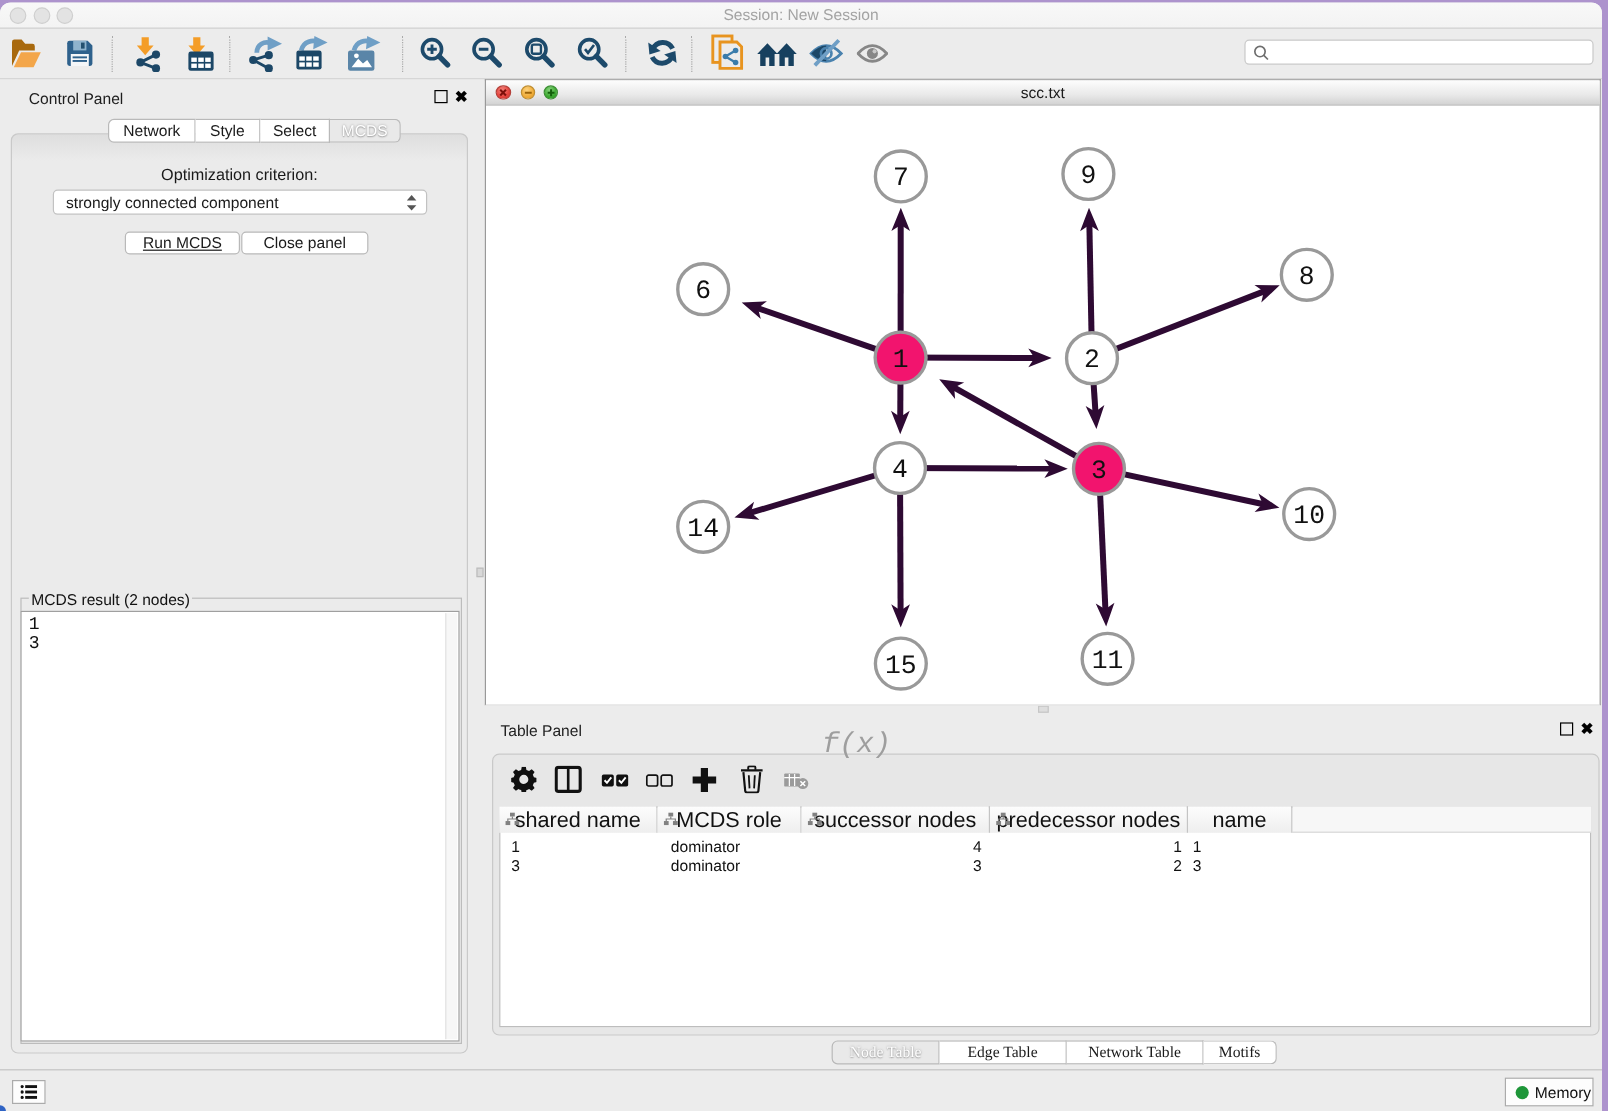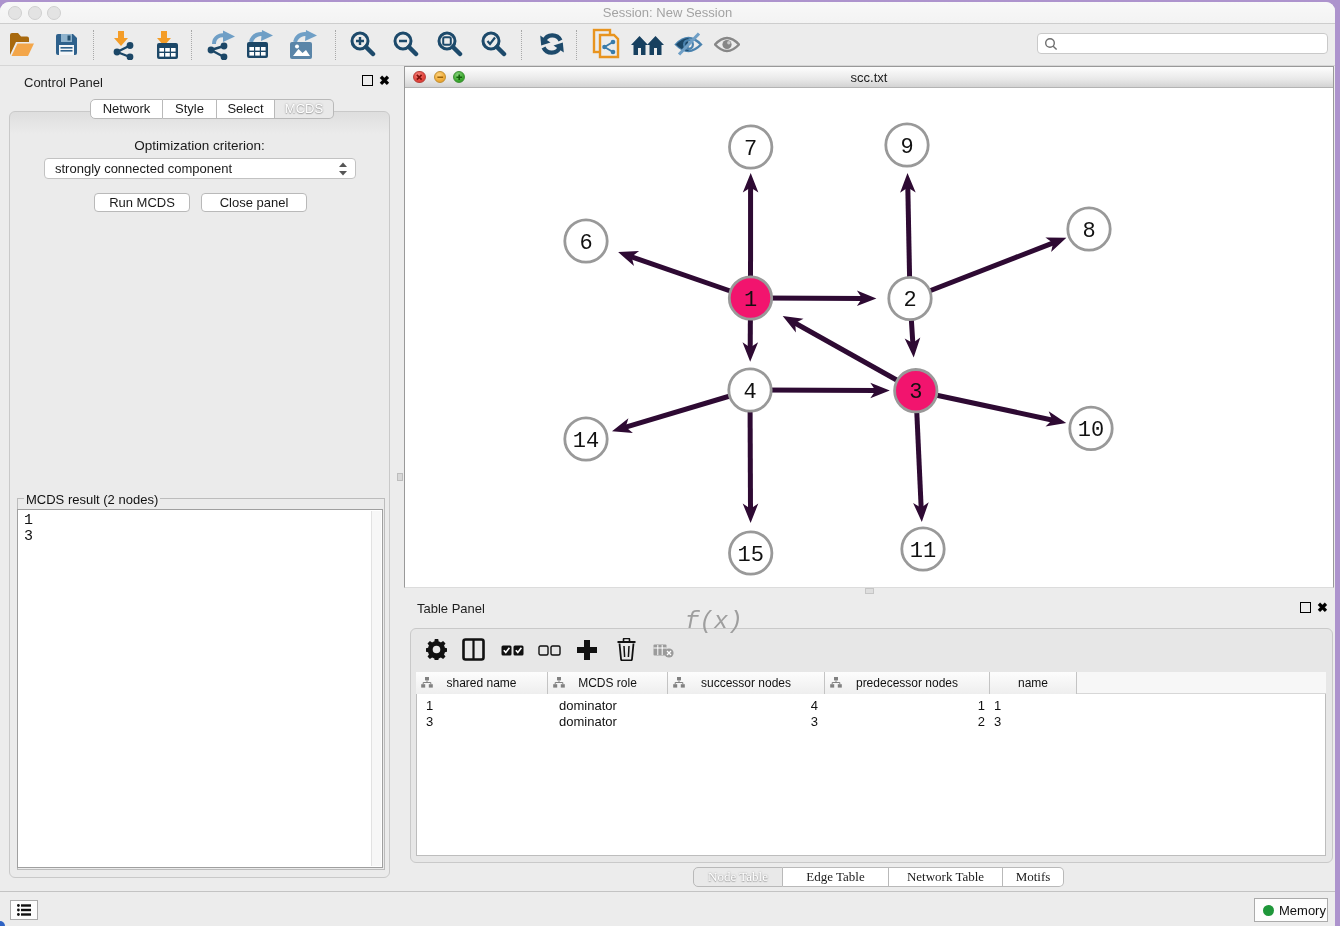--- a/index.html
+++ b/index.html
@@ -27,21 +27,21 @@
   select.crit{position:absolute;box-sizing:border-box;-webkit-appearance:none;appearance:none;background:#fff;border:1px solid #c2c2c2;border-radius:4px;font-family:"Liberation Sans",sans-serif;font-size:13px;color:#1a1a1a;padding-left:10px;}
   .fieldset-label{position:absolute;font-size:13px;color:#111;background:transparent;}
   .resultbox{position:absolute;background:#fff;border:1px solid #9f9f9f;}
   
   .frame{position:absolute;left:404px;top:64px;width:930px;height:522px;border:1px solid #999;border-bottom:1px solid #dcdcdc;box-sizing:border-box;background:#fff;}
   .frame-title{position:absolute;left:0;top:0;right:0;height:20px;background:linear-gradient(#fdfdfd,#e9e9e9 60%,#d3d3d3);border-bottom:1px solid #b3b3b3;}
   .light{position:absolute;top:3.5px;width:12.5px;height:12.5px;border-radius:50%;box-sizing:border-box;}
   .ftitle{position:absolute;left:0;right:0;top:3px;text-align:center;font-size:13px;color:#1b1b1b;}
   
   .tp-container{position:absolute;left:410px;top:626px;width:923px;height:235px;border:1px solid #c9c9c9;border-radius:6px;background:#e7e7e7;box-sizing:border-box;}
-  .thead{position:absolute;display:flex;font-size:12px;color:#111;}
+  .thead{position:absolute;display:flex;font-size:18px;color:#111;}
   .th{box-sizing:border-box;height:22px;background:linear-gradient(#fdfdfd,#eee);border-right:1px solid #c4c4c4;text-align:center;line-height:22px;position:relative;}
   .trow{position:absolute;font-size:13px;color:#111;height:16px;line-height:16px;}
   .btabs{position:absolute;display:flex;font-family:Liberation Serif, serif;}
   .statusbar{position:absolute;left:0;top:889px;width:100%;height:35px;background:#ececec;border-top:1px solid #c3c3c3;}
 </style>
 </head>
 <body>
 <div class="win">
 
 <div class="abs titlebar">
@@ -186,21 +186,21 @@
 </div>
 <div class="cp-container" style="top:109px;height:767px;"></div>
 <div class="abs" style="left:9px;top:136px;width:381px;text-align:center;font-size:13.5px;color:#191919;">Optimization criterion:</div>
 <select class="crit" style="left:44px;top:156px;width:312px;height:21px;">
   <option>strongly connected component</option>
 </select>
 <svg class="abs" style="left:337px;top:160px;" width="12" height="14" viewBox="0 0 12 14">
   <path d="M2 5 L6 0.5 L10 5 Z" fill="#555"></path>
   <path d="M2 9 L6 13.5 L10 9 Z" fill="#555"></path>
 </svg>
-<div class="btn" style="left:94px;top:191px;width:96px;">Run MCDS</div>
+<div class="btn" style="left:104px;top:191px;width:96px;text-decoration:underline;">Run MCDS</div>
 <div class="btn" style="left:201px;top:191px;width:106px;">Close panel</div>
 <div class="abs" style="left:17px;top:496px;width:366px;height:370px;border:1px solid #bcbcbc;"></div>
 <div class="fieldset-label" style="left:24px;top:490px;background:#ebebeb;padding:0 2px;">MCDS result (2 nodes)</div>
 <div class="resultbox" style="left:17px;top:507px;width:366px;height:359px;box-sizing:border-box;">
   <div style="position:absolute;right:1px;top:1px;bottom:1px;width:9px;background:#f7f7f7;border-left:1px solid #e2e2e2;"></div>
   <pre style="margin:0;position:absolute;left:6px;top:3px;font-family:'Liberation Mono',monospace;font-size:15px;line-height:15.5px;color:#111;">1
 3</pre>
 </div>
 <div class="abs" style="left:397px;top:471px;width:6px;height:8px;background:#d8d8d8;border:1px solid #bdbdbd;box-sizing:border-box;"></div>
 <div class="abs" style="left:865px;top:586px;width:9px;height:6px;background:#dedede;border:1px solid #c6c6c6;box-sizing:border-box;"></div>

